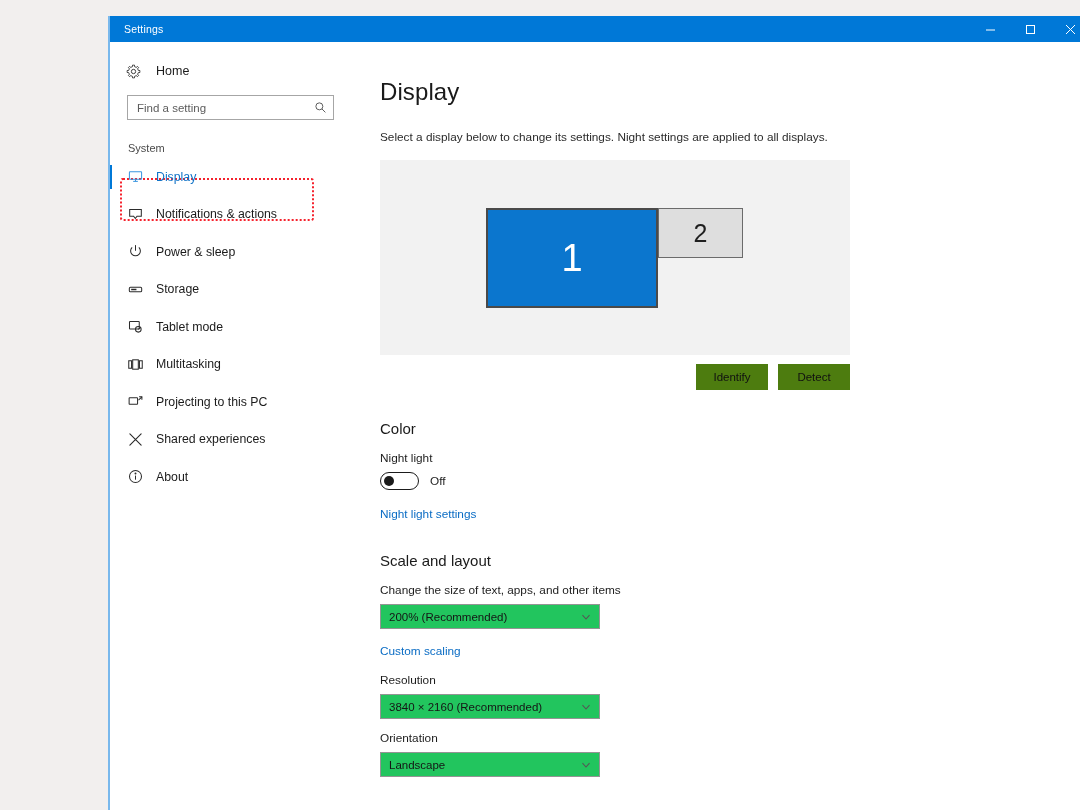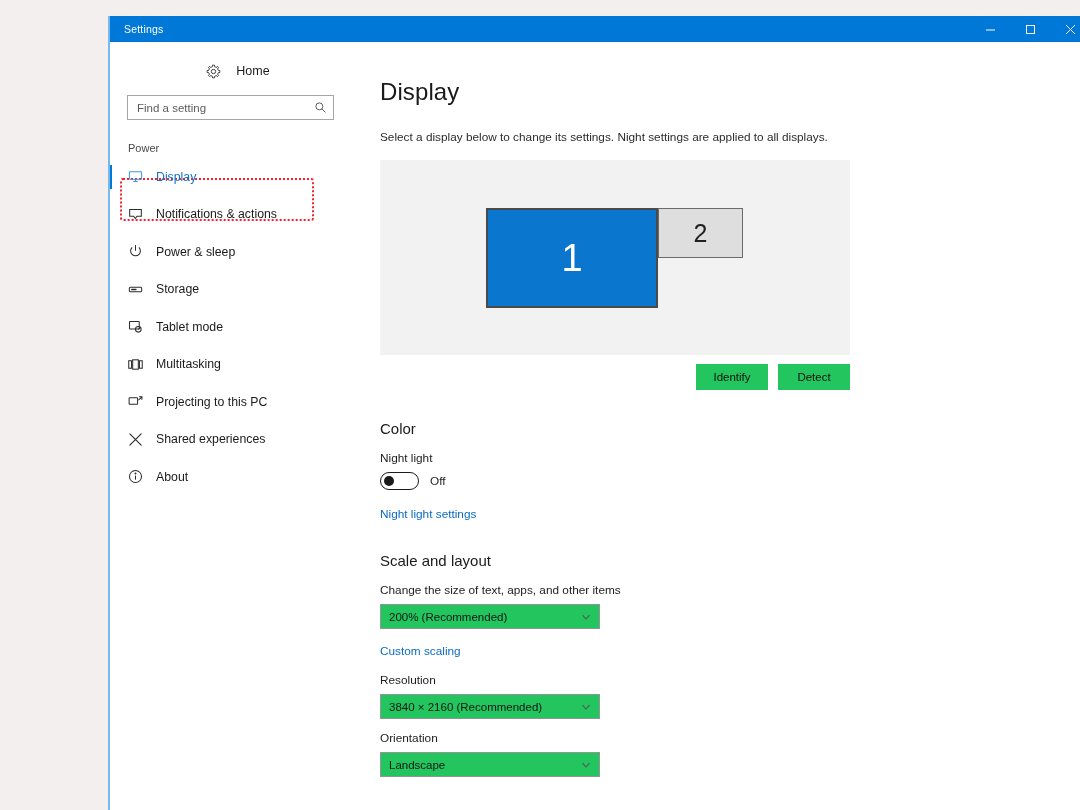--- a/index.html
+++ b/index.html
@@ -80,21 +80,20 @@
     position: relative;
   }
 
   
   .home-row {
     display: flex;
     align-items: center;
     height: 30px;
     padding-left: 16px;
     margin-bottom: 9px;
-    justify-content: center;
   }
   .home-row .ico {
     width: 22px;
     display: flex;
     align-items: center;
     justify-content: flex-start;
     color: #333;
   }
   .home-row .lbl {
     font-size: 12.5px;
@@ -250,21 +249,21 @@
   .btn-row {
     width: 470px;
     display: flex;
     justify-content: flex-end;
     gap: 10px;
     margin-top: 9px;
   }
   .btn {
     min-width: 72px;
     height: 26px;
-    background: #22c55e;
+    background: #4d7c0f;
     border: none;
     font-size: 11.5px;
     color: #111;
     display: flex;
     align-items: center;
     justify-content: center;
     font-family: "Liberation Sans", sans-serif;
     padding: 0 12px;
     box-sizing: border-box;
   }
@@ -382,21 +381,21 @@
         <div class="searchbox">
           <div class="ph">Find a setting</div>
           <span class="sico">
             <svg width="13" height="13" viewBox="0 0 16 16" fill="none" stroke="currentColor" stroke-width="1.1">
               <circle cx="6.6" cy="6.6" r="4.3"></circle>
               <line x1="9.8" y1="9.8" x2="14" y2="14"></line>
             </svg>
           </span>
         </div>
 
-        <div class="group-label">Power</div>
+        <div class="group-label">System</div>
 
         <div class="nav-wrap">
 
           <div class="annot-box"></div>
 
           <div class="nav-item selected">
             <span class="ico">
               <svg width="15" height="15" viewBox="0 0 16 16" fill="none" stroke="currentColor" stroke-width="1.1">
                 <rect x="1.5" y="3" width="13" height="8" rx="0.6"></rect>
                 <line x1="5.5" y1="13.2" x2="10.5" y2="13.2"></line>

